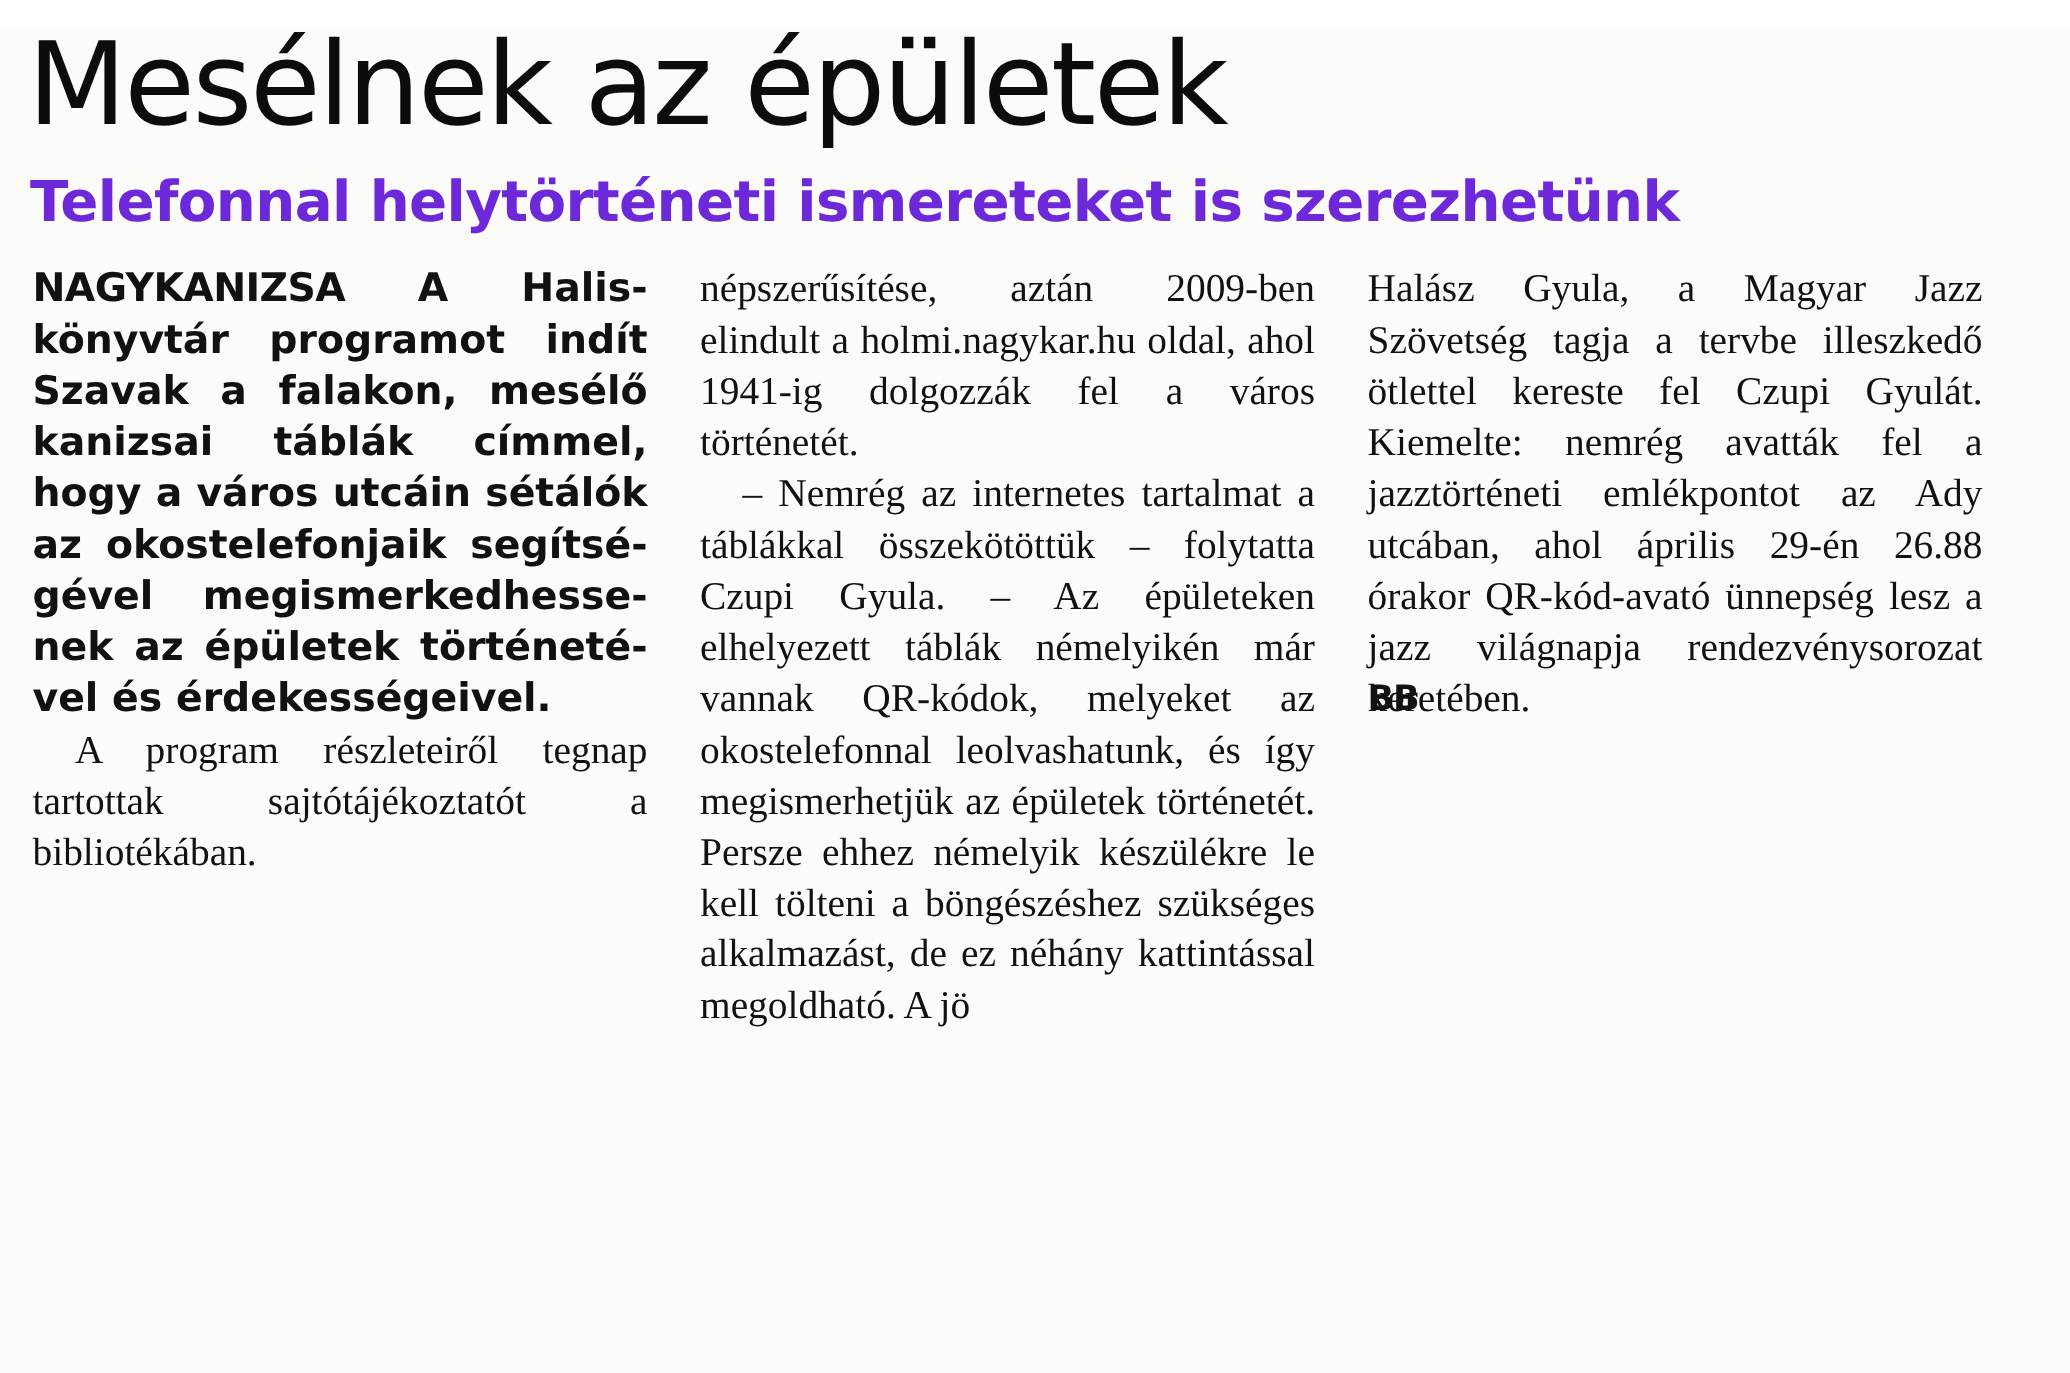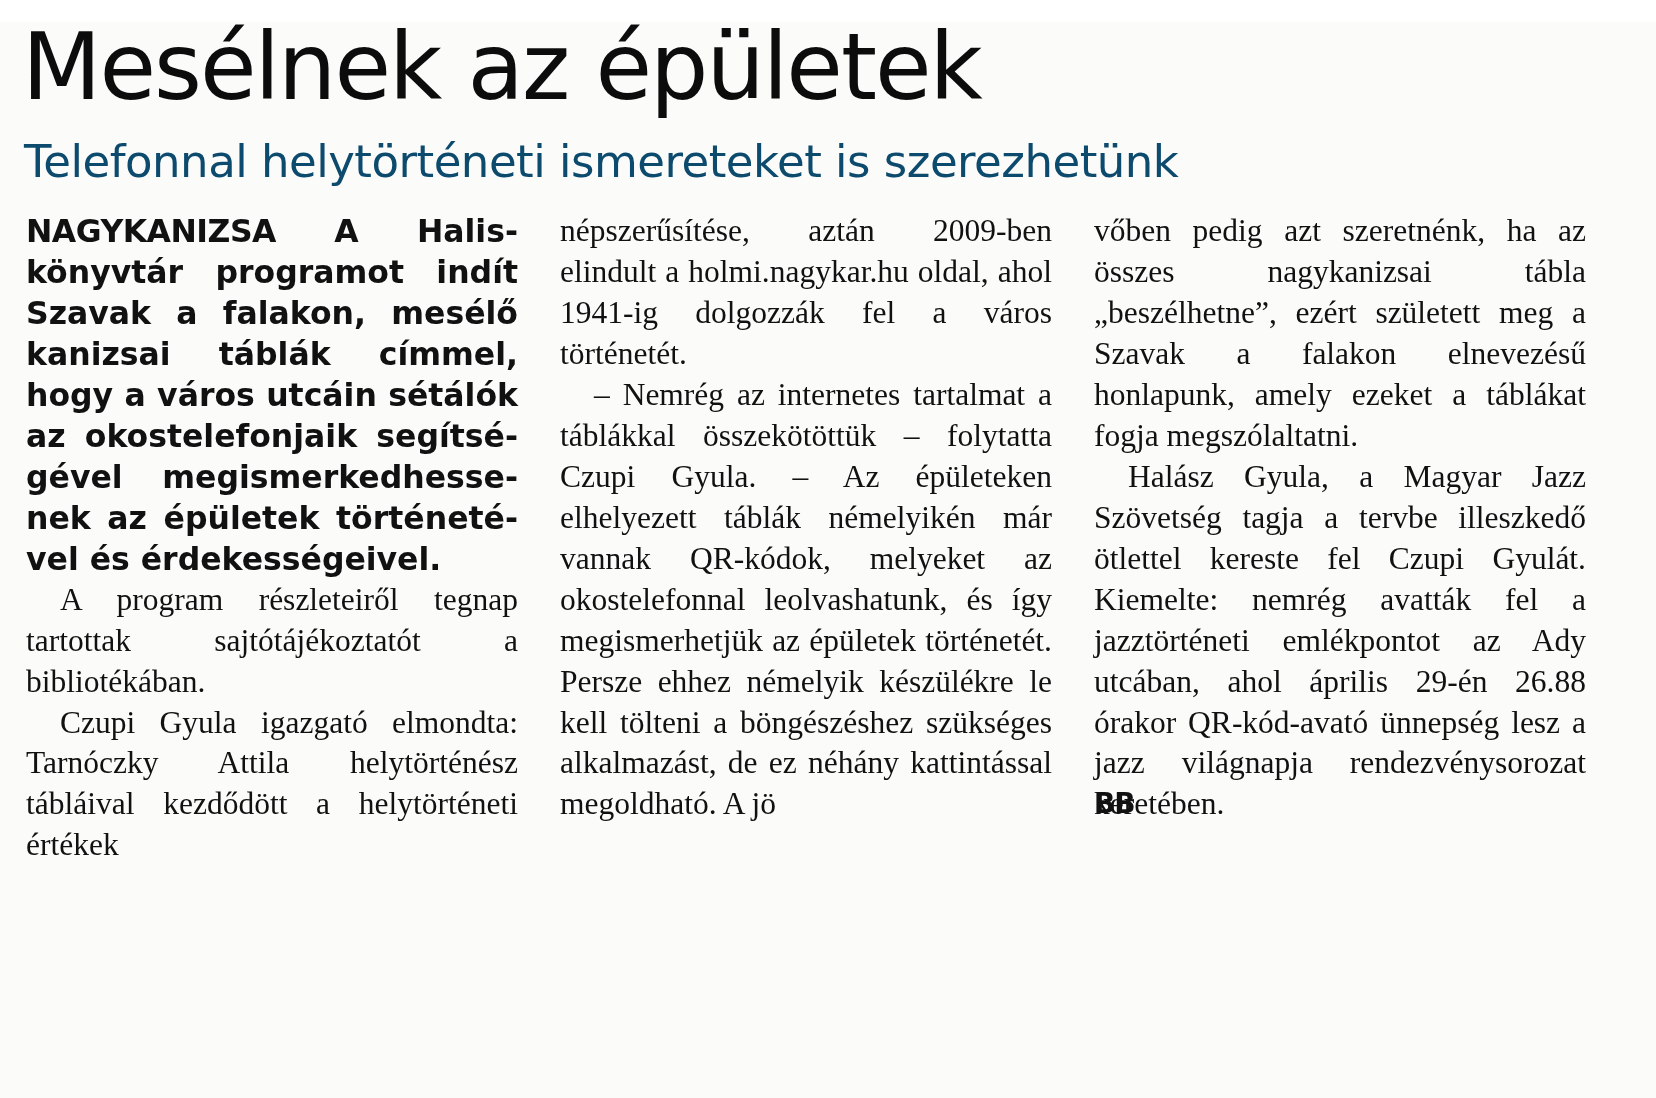--- a/index.html
+++ b/index.html
@@ -27,24 +27,24 @@
     font-weight: normal;
     font-size: 92px;
     line-height: 1.0;
     letter-spacing: -2px;
     color: #0c0c0c;
     margin: 22px 0 0 22px;
     white-space: nowrap;
   }
   .subhead {
     font-family: "DejaVu Sans", sans-serif;
-    font-weight: 400;
+    font-weight: 700;
     font-size: 45px;
     line-height: 1.05;
-    color: #0c4a6e;
+    color: #6d28d9;
     margin: 24px 0 0 24px;
     letter-spacing: -0.5px;
     white-space: nowrap;
   }
   .rule {
     height: 0px;
     margin: 16px 0 0 0;
   }
   .columns {
     display: flex;
@@ -101,28 +101,26 @@
 
   <h2 class="subhead">Telefonnal helytörténeti ismereteket is szerezhetünk</h2>
 
   <div class="rule"></div>
 
   <div class="columns">
 
     <div class="col first">
       <p class="lead"><span class="dateline">NAGYKANIZSA</span><span> A Halis­könyvtár programot indít Szavak a falakon, mesélő kanizsai táblák címmel, hogy a város utcáin sétálók az okostelefonjaik segítsé­gével megismerkedhesse­nek az épületek történeté­vel és érdekességeivel.</span></p>
       <p>A program részleteiről tegnap tartottak sajtótájékoztatót a bibliotékában.</p>
-      <p>Czupi Gyula igazgató el­mondta: Tarnóczky Attila helytörténész tábláival kez­dődött a helytörténeti értékek</p>
     </div>
 
     <div class="col">
       <p>népszerűsítése, aztán 2009-ben elindult a holmi.nagykar.hu oldal, ahol 1941-ig dolgoz­zák fel a város történetét.</p>
       <p>– Nemrég az internetes tar­talmat a táblákkal összekötöt­tük – folytatta Czupi Gyula. – Az épületeken elhelyezett táblák némelyikén már van­nak QR-kódok, melyeket az okostelefonnal leolvashatunk, és így megismerhetjük az épü­letek történetét. Persze ehhez némelyik készülékre le kell tölteni a böngészéshez szüksé­ges alkalmazást, de ez néhány kattintással megoldható. A jö­</p>
     </div>
 
     <div class="col">
-      <p>vőben pedig azt szeretnénk, ha az összes nagykanizsai tábla „beszélhetne”, ezért született meg a Szavak a falakon elne­vezésű honlapunk, amely eze­ket a táblákat fogja megszólal­tatni.</p>
       <p>Halász Gyula, a Magyar Jazz Szövetség tagja a tervbe illeszkedő ötlettel kereste fel Czupi Gyulát. Kiemelte: nem­rég avatták fel a jazztörténeti emlékpontot az Ady utcában, ahol április 29-én 26.88 órakor QR-kód-avató ünnepség lesz a jazz világnapja rendezvényso­rozat keretében.</p>
       <div class="byline">BB</div>
     </div>
 
   </div>
 </div>
 
 </body></html>

